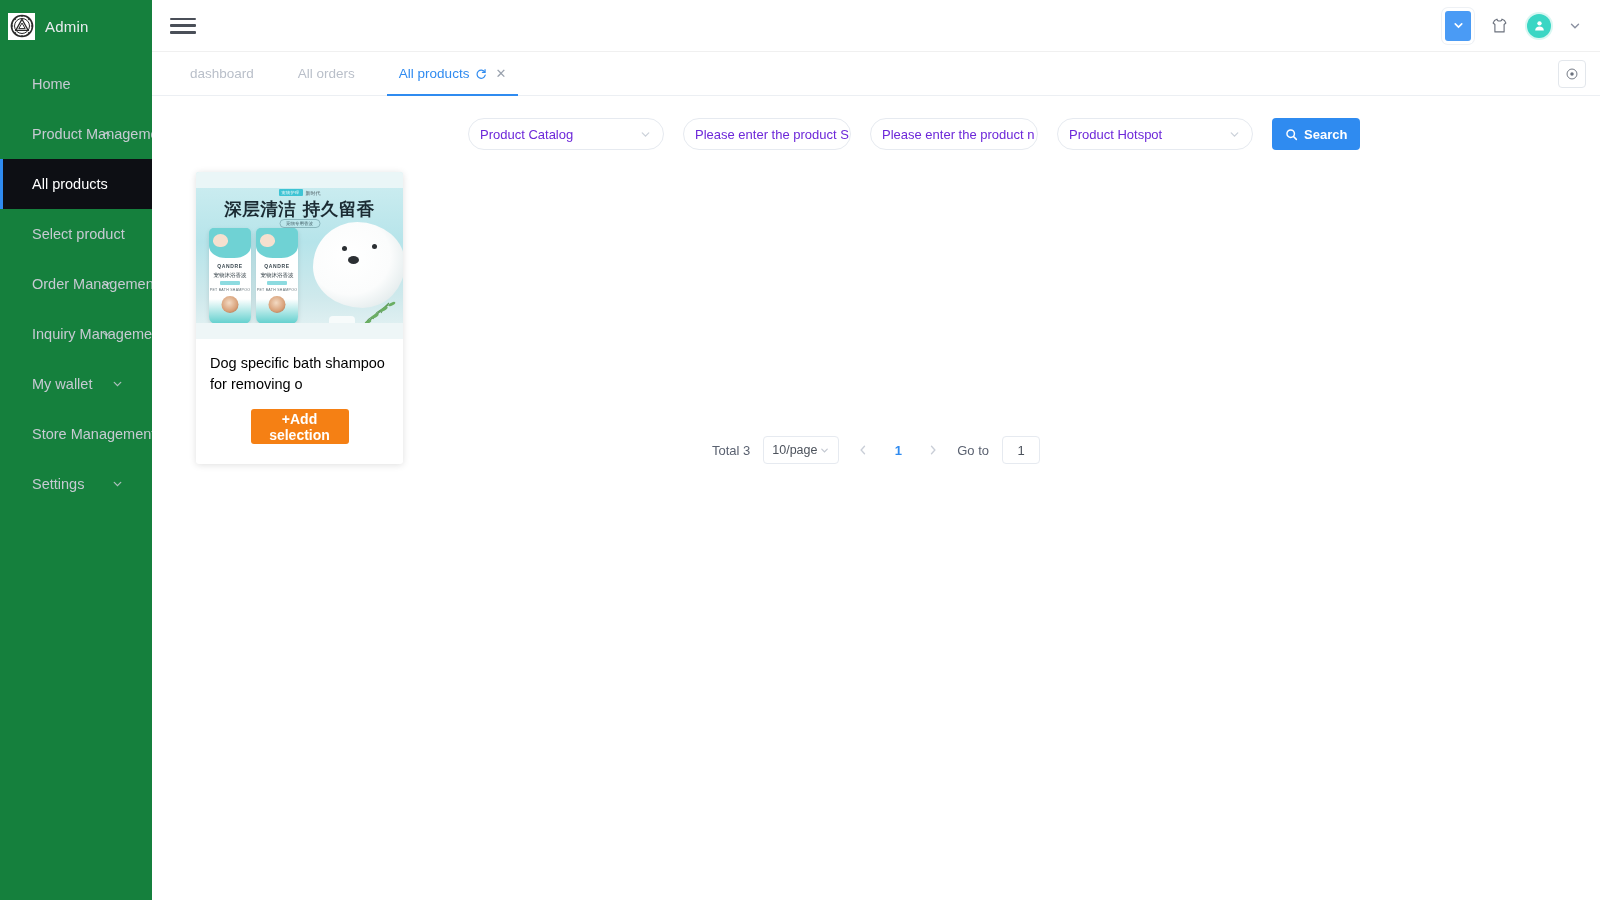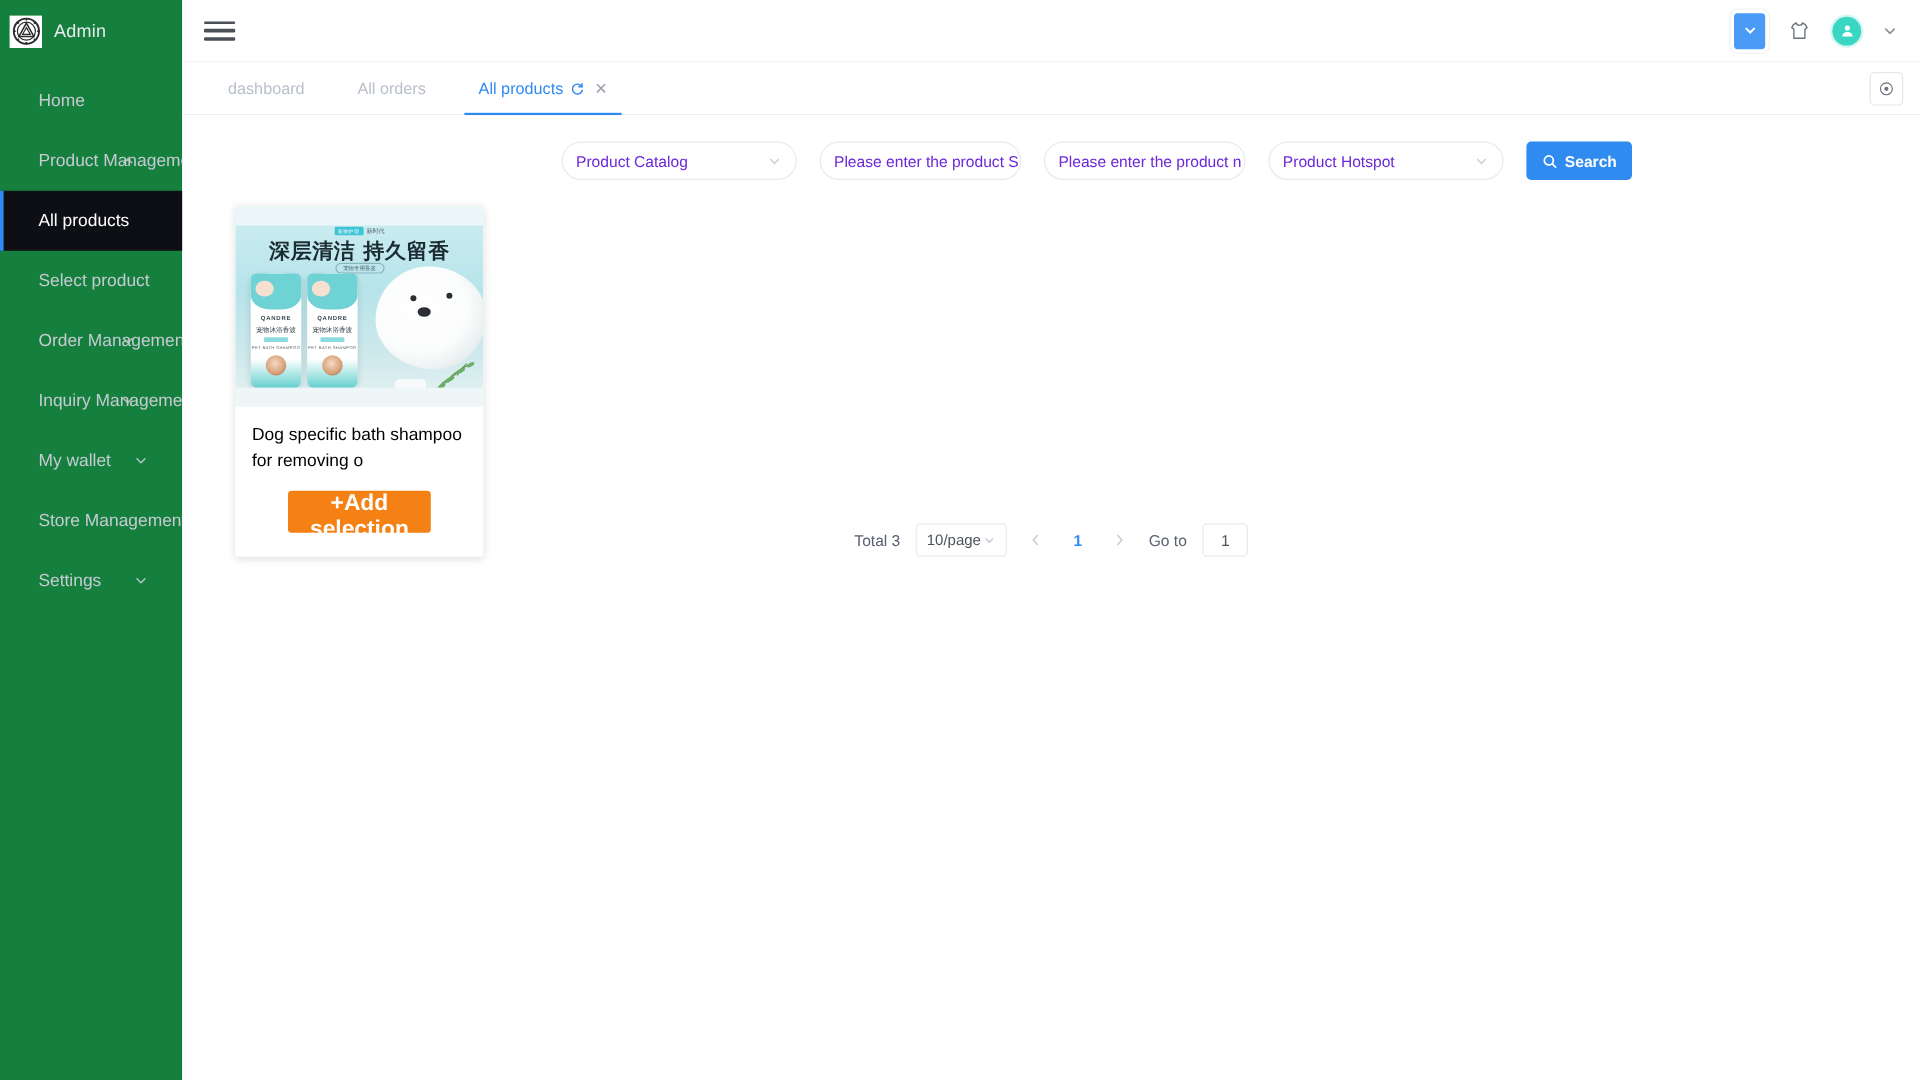--- a/index.html
+++ b/index.html
@@ -139,21 +139,21 @@
   }
   .card-img { width: 207px; height: 167px; position: relative; overflow: hidden; }
   .card-body { padding: 14px 14px 0 14px; }
   .card-title {
     font-size: 14.5px; color: #000000; line-height: 1.42;
     height: 42px; overflow: hidden;
   }
   .card-btnwrap { padding: 14px 14px 20px 14px; display: flex; justify-content: center; }
   .add-btn {
     background: #f58014; color: #fff; border: none; border-radius: 3px;
-    width: 119px; height: 35px; font-size: 19px; font-weight: bold;
+    width: 98px; height: 35px; font-size: 14px; font-weight: bold;
     cursor: pointer; font-family: "Liberation Sans", sans-serif;
   }
 
   
   .pagination {
     position: absolute; left: 0; right: 0; top: 340px;
     display: flex; align-items: center; justify-content: center; gap: 13px;
     font-size: 13px; color: #5a6170;
   }
   .page-select {

